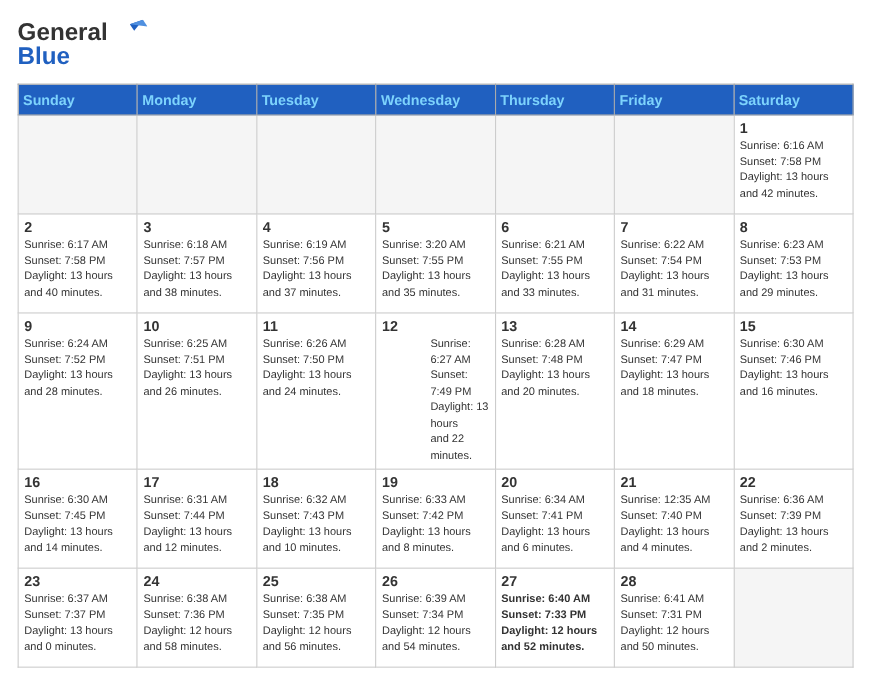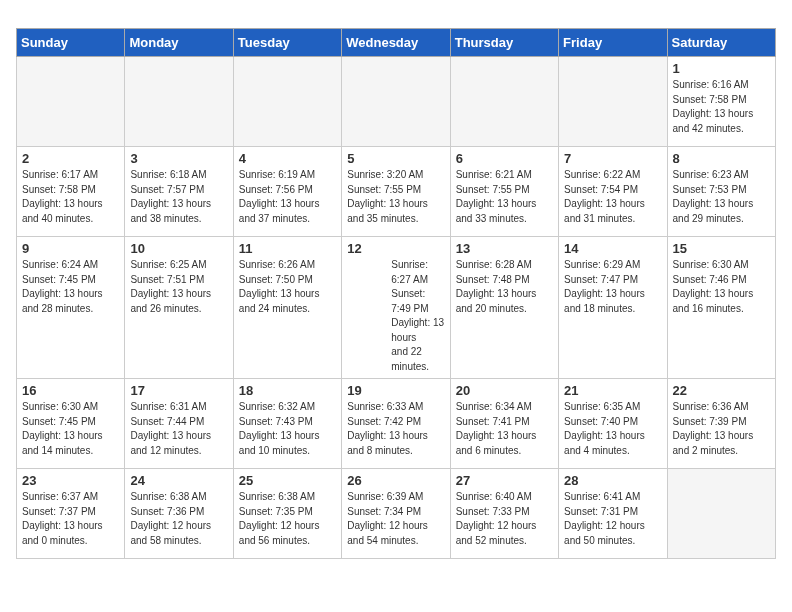--- a/index.html
+++ b/index.html
@@ -39,21 +39,21 @@
       font-size: 15px;
       color: #555;
     }
     .calendar {
       width: 100%;
       border-collapse: collapse;
       table-layout: fixed;
     }
     .calendar th {
       background: #2060c0;
-      color: #ffffff;
+      color: #7dd3fc;
       font-size: 13px;
       font-weight: bold;
       padding: 6px 4px;
       text-align: left;
       border: 1px solid #aaa;
     }
     .calendar td {
       border: 1px solid #ccc;
       vertical-align: top;
       padding: 4px 5px;
@@ -74,20 +74,30 @@
     .day-info {
       font-size: 10px;
       line-height: 1.45;
       color: #333;
     }
   </style>
 </head>
 <body>
 
 <div class="header">
+  <div class="logo">
+    <div class="logo-row">
+      <span style="font-size:22px;font-weight:bold;color:#333;">General</span>
+      <svg width="32" height="22" viewBox="0 0 32 22" style="margin-left:2px;">
+        <polygon points="16,4 28,0 20,10" fill="#2060c0"></polygon>
+        <polygon points="16,4 28,0 32,6" fill="#5090e0"></polygon>
+      </svg>
+    </div>
+    <span style="font-size:22px;font-weight:bold;color:#2060c0;margin-top:-4px;">Blue</span>
+  </div>
 </div>
 
 <table class="calendar">
   <thead>
     <tr>
     <th>Sunday</th>
         <th>Monday</th>
         <th>Tuesday</th>
         <th>Wednesday</th>
         <th>Thursday</th>
@@ -159,21 +169,21 @@
           <div class="day-info" style="white-space: pre-line;">Sunrise: 6:23 AM
 Sunset: 7:53 PM
 Daylight: 13 hours
 and 29 minutes.</div>
         </td>
       </tr>
       <tr>
         <td>
           <span class="day-num">9</span>
           <div class="day-info" style="white-space: pre-line;">Sunrise: 6:24 AM
-Sunset: 7:45 PM
+Sunset: 7:52 PM
 Daylight: 13 hours
 and 28 minutes.</div>
         </td>
         <td>
           <span class="day-num">10</span>
           <div class="day-info" style="white-space: pre-line;">Sunrise: 6:25 AM
 Sunset: 7:51 PM
 Daylight: 13 hours
 and 26 minutes.</div>
         </td>
@@ -244,21 +254,21 @@
         </td>
         <td>
           <span class="day-num">20</span>
           <div class="day-info" style="white-space: pre-line;">Sunrise: 6:34 AM
 Sunset: 7:41 PM
 Daylight: 13 hours
 and 6 minutes.</div>
         </td>
         <td>
           <span class="day-num">21</span>
-          <div class="day-info" style="white-space: pre-line;">Sunrise: 6:35 AM
+          <div class="day-info" style="white-space: pre-line;">Sunrise: 12:35 AM
 Sunset: 7:40 PM
 Daylight: 13 hours
 and 4 minutes.</div>
         </td>
         <td>
           <span class="day-num">22</span>
           <div class="day-info" style="white-space: pre-line;">Sunrise: 6:36 AM
 Sunset: 7:39 PM
 Daylight: 13 hours
 and 2 minutes.</div>
@@ -288,21 +298,21 @@
         </td>
         <td>
           <span class="day-num">26</span>
           <div class="day-info" style="white-space: pre-line;">Sunrise: 6:39 AM
 Sunset: 7:34 PM
 Daylight: 12 hours
 and 54 minutes.</div>
         </td>
         <td>
           <span class="day-num">27</span>
-          <div class="day-info" style="white-space: pre-line;">Sunrise: 6:40 AM
+          <div class="day-info" style="white-space: pre-line; font-weight: bold;">Sunrise: 6:40 AM
 Sunset: 7:33 PM
 Daylight: 12 hours
 and 52 minutes.</div>
         </td>
         <td>
           <span class="day-num">28</span>
           <div class="day-info" style="white-space: pre-line;">Sunrise: 6:41 AM
 Sunset: 7:31 PM
 Daylight: 12 hours
 and 50 minutes.</div>

